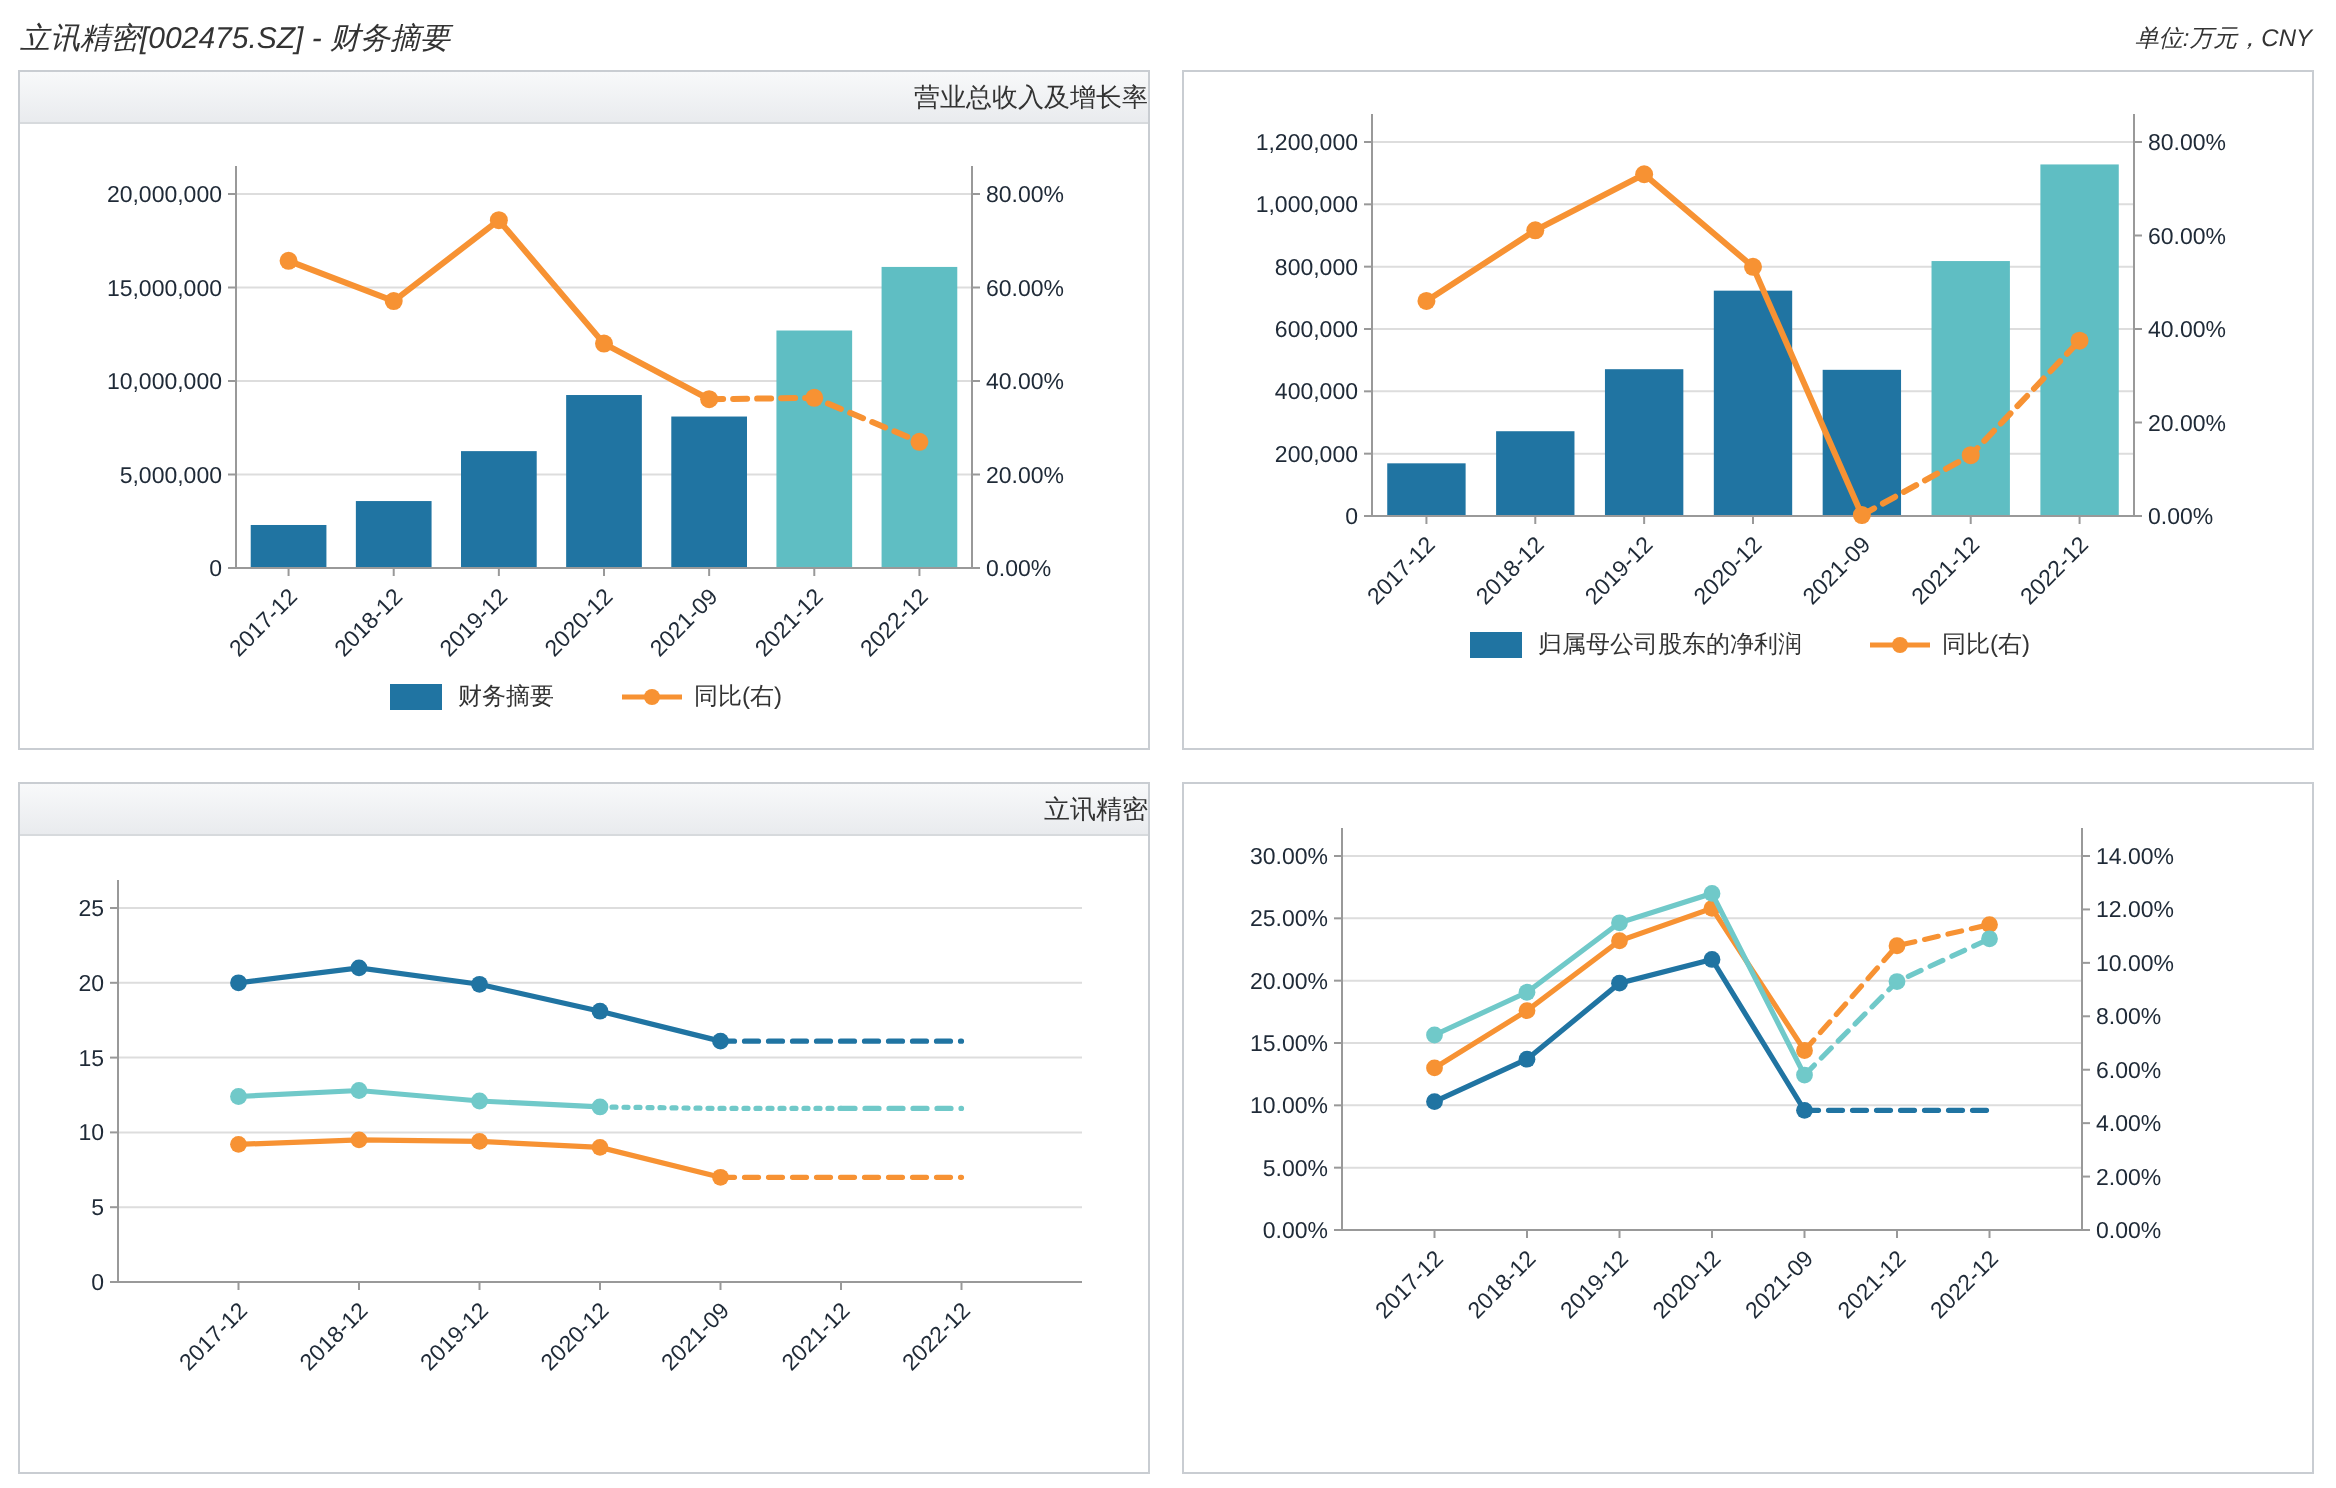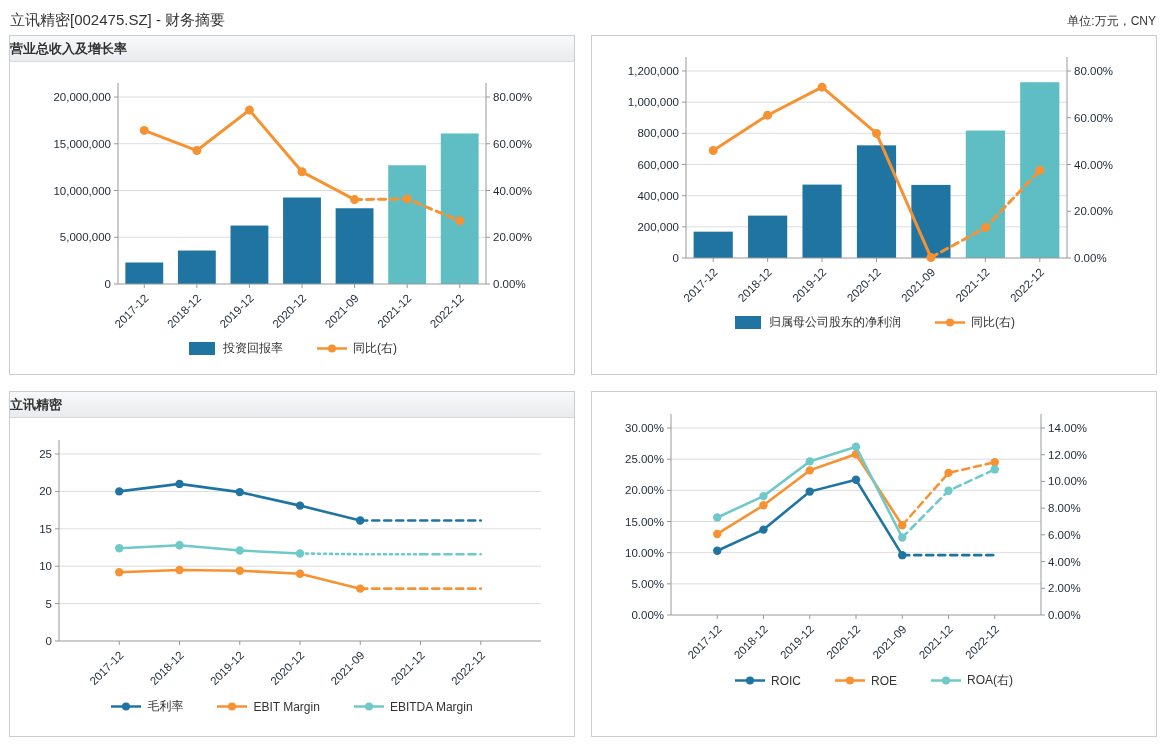--- a/index.html
+++ b/index.html
@@ -4,42 +4,42 @@
 <style>
   html,body{margin:0;padding:0;}
   body{
     width:1168px;height:744px;
     background:#ffffff;
     font-family:"Liberation Sans","DejaVu Sans",sans-serif;
     color:#333;
     overflow:hidden;
   }
   .topbar{
-    display:flex;justify-content:space-between;align-items:flex-end;
-    padding:8px 12px 5px 10px;height:22px;
+    display:flex;justify-content:space-between;align-items:center;
+    padding:8px 12px 5px 10px;height:22px;font-style:italic;
   }
   .page-title{font-size:15px;color:#333;}
   .unit-label{font-size:12px;color:#333;}
   .grid{
     display:grid;
     grid-template-columns:566px 566px;
     grid-template-rows:340px 346px;
     column-gap:16px;row-gap:16px;
     padding:0 9px;
   }
   .panel{
     border:1px solid #c9cdd2;
     background:#fff;
     box-sizing:border-box;
     display:flex;flex-direction:column;
     overflow:hidden;
   }
   .panel-header{
     height:25px;line-height:25px;flex:none;
-    text-align:left;font-size:13px;font-weight:bold;color:#333;
+    text-align:right;font-size:13px;font-weight:normal;color:#333;
     background:linear-gradient(#f8f9fa,#e9ebee);
     border-bottom:1px solid #d7dadd;
   }
   svg.chart{display:block;flex:none;overflow:visible;}
   .legend{
     display:flex;justify-content:center;align-items:center;
     gap:34px;margin-top:12px;
     font-size:12px;color:#333;
   }
   .legend-item{display:flex;align-items:center;gap:6px;cursor:pointer;}
@@ -114,21 +114,21 @@
         <circle cx="292" cy="109.8" r="4.5" fill="#F79233"></circle>
         <circle cx="344.57142857142856" cy="137.61624999999998" r="4.5" fill="#F79233"></circle>
         <circle cx="397.14285714285717" cy="136.91500000000002" r="4.5" fill="#F79233"></circle>
         <circle cx="449.7142857142857" cy="158.8875" r="4.5" fill="#F79233"></circle>
       </svg>
     <div class="legend" id="legend-0">
         <div class="legend-item">
           <svg width="30" height="13">
             <rect x="2" y="0" width="26" height="13" fill="#2074A2"></rect>
           </svg>
-          <span>投资回报率</span>
+          <span>财务摘要</span>
         </div>
         <div class="legend-item">
           <svg width="30" height="13">
             <line x1="0" y1="6.5" x2="30" y2="6.5" stroke="#F79233" stroke-width="2.5"></line>
             <circle cx="15" cy="6.5" r="4" fill="#F79233"></circle>
           </svg>
           <span>同比(右)</span>
         </div>
       </div>
   </div>
@@ -267,43 +267,20 @@
         <circle cx="290" cy="155.68" r="4.2" fill="#F79233"></circle>
         <circle cx="350.25" cy="170.64" r="4.2" fill="#F79233"></circle>
         <path d="M109.25 130.248 L169.5 127.256 L229.75 132.49200000000002 L290 135.484 " fill="none" stroke="#70C9C9" stroke-width="2.6" stroke-linecap="round"></path>
         <path d="M290 135.484 L350.25 136.232 L410.5 136.232 " fill="none" stroke="#70C9C9" stroke-width="2.6" stroke-linecap="round" stroke-dasharray="2 4"></path>
         <path d="M410.5 136.232 L470.75 136.232 " fill="none" stroke="#70C9C9" stroke-width="2.6" stroke-linecap="round" stroke-dasharray="7 5"></path>
         <circle cx="109.25" cy="130.248" r="4.2" fill="#70C9C9"></circle>
         <circle cx="169.5" cy="127.256" r="4.2" fill="#70C9C9"></circle>
         <circle cx="229.75" cy="132.49200000000002" r="4.2" fill="#70C9C9"></circle>
         <circle cx="290" cy="135.484" r="4.2" fill="#70C9C9"></circle>
       </svg>
-    <div class="legend" id="legend-2">
-        <div class="legend-item">
-          <svg width="30" height="13">
-            <line x1="0" y1="6.5" x2="30" y2="6.5" stroke="#2074A2" stroke-width="2.5"></line>
-            <circle cx="15" cy="6.5" r="4" fill="#2074A2"></circle>
-          </svg>
-          <span>毛利率</span>
-        </div>
-        <div class="legend-item">
-          <svg width="30" height="13">
-            <line x1="0" y1="6.5" x2="30" y2="6.5" stroke="#F79233" stroke-width="2.5"></line>
-            <circle cx="15" cy="6.5" r="4" fill="#F79233"></circle>
-          </svg>
-          <span>EBIT Margin</span>
-        </div>
-        <div class="legend-item">
-          <svg width="30" height="13">
-            <line x1="0" y1="6.5" x2="30" y2="6.5" stroke="#70C9C9" stroke-width="2.5"></line>
-            <circle cx="15" cy="6.5" r="4" fill="#70C9C9"></circle>
-          </svg>
-          <span>EBITDA Margin</span>
-        </div>
-      </div>
   </div>
 
   <div class="panel">
     <svg class="chart" id="chart-3" width="564" height="268" viewBox="0 0 564 268">
         <line x1="79" y1="191.83333333333334" x2="449" y2="191.83333333333334" stroke="#DDDDDD" stroke-width="1"></line>
         <line x1="79" y1="160.66666666666669" x2="449" y2="160.66666666666669" stroke="#DDDDDD" stroke-width="1"></line>
         <line x1="79" y1="129.5" x2="449" y2="129.5" stroke="#DDDDDD" stroke-width="1"></line>
         <line x1="79" y1="98.33333333333334" x2="449" y2="98.33333333333334" stroke="#DDDDDD" stroke-width="1"></line>
         <line x1="79" y1="67.16666666666666" x2="449" y2="67.16666666666666" stroke="#DDDDDD" stroke-width="1"></line>
         <line x1="79" y1="36" x2="449" y2="36" stroke="#DDDDDD" stroke-width="1"></line>
@@ -373,38 +350,15 @@
         <path d="M125.25 125.49285714285713 L171.5 104.12142857142855 L217.75 69.39285714285714 L264 54.69999999999999 L310.25 145.52857142857144 " fill="none" stroke="#70C9C9" stroke-width="2.6" stroke-linecap="round"></path>
         <path d="M310.25 145.52857142857144 L356.5 98.77857142857141 L402.75 77.40714285714284 " fill="none" stroke="#70C9C9" stroke-width="2.6" stroke-linecap="round" stroke-dasharray="7 5"></path>
         <circle cx="125.25" cy="125.49285714285713" r="4.2" fill="#70C9C9"></circle>
         <circle cx="171.5" cy="104.12142857142855" r="4.2" fill="#70C9C9"></circle>
         <circle cx="217.75" cy="69.39285714285714" r="4.2" fill="#70C9C9"></circle>
         <circle cx="264" cy="54.69999999999999" r="4.2" fill="#70C9C9"></circle>
         <circle cx="310.25" cy="145.52857142857144" r="4.2" fill="#70C9C9"></circle>
         <circle cx="356.5" cy="98.77857142857141" r="4.2" fill="#70C9C9"></circle>
         <circle cx="402.75" cy="77.40714285714284" r="4.2" fill="#70C9C9"></circle>
       </svg>
-    <div class="legend" id="legend-3">
-        <div class="legend-item">
-          <svg width="30" height="13">
-            <line x1="0" y1="6.5" x2="30" y2="6.5" stroke="#2074A2" stroke-width="2.5"></line>
-            <circle cx="15" cy="6.5" r="4" fill="#2074A2"></circle>
-          </svg>
-          <span>ROIC</span>
-        </div>
-        <div class="legend-item">
-          <svg width="30" height="13">
-            <line x1="0" y1="6.5" x2="30" y2="6.5" stroke="#F79233" stroke-width="2.5"></line>
-            <circle cx="15" cy="6.5" r="4" fill="#F79233"></circle>
-          </svg>
-          <span>ROE</span>
-        </div>
-        <div class="legend-item">
-          <svg width="30" height="13">
-            <line x1="0" y1="6.5" x2="30" y2="6.5" stroke="#70C9C9" stroke-width="2.5"></line>
-            <circle cx="15" cy="6.5" r="4" fill="#70C9C9"></circle>
-          </svg>
-          <span>ROA(右)</span>
-        </div>
-      </div>
   </div>
 
 </div>
 
 </body></html>

